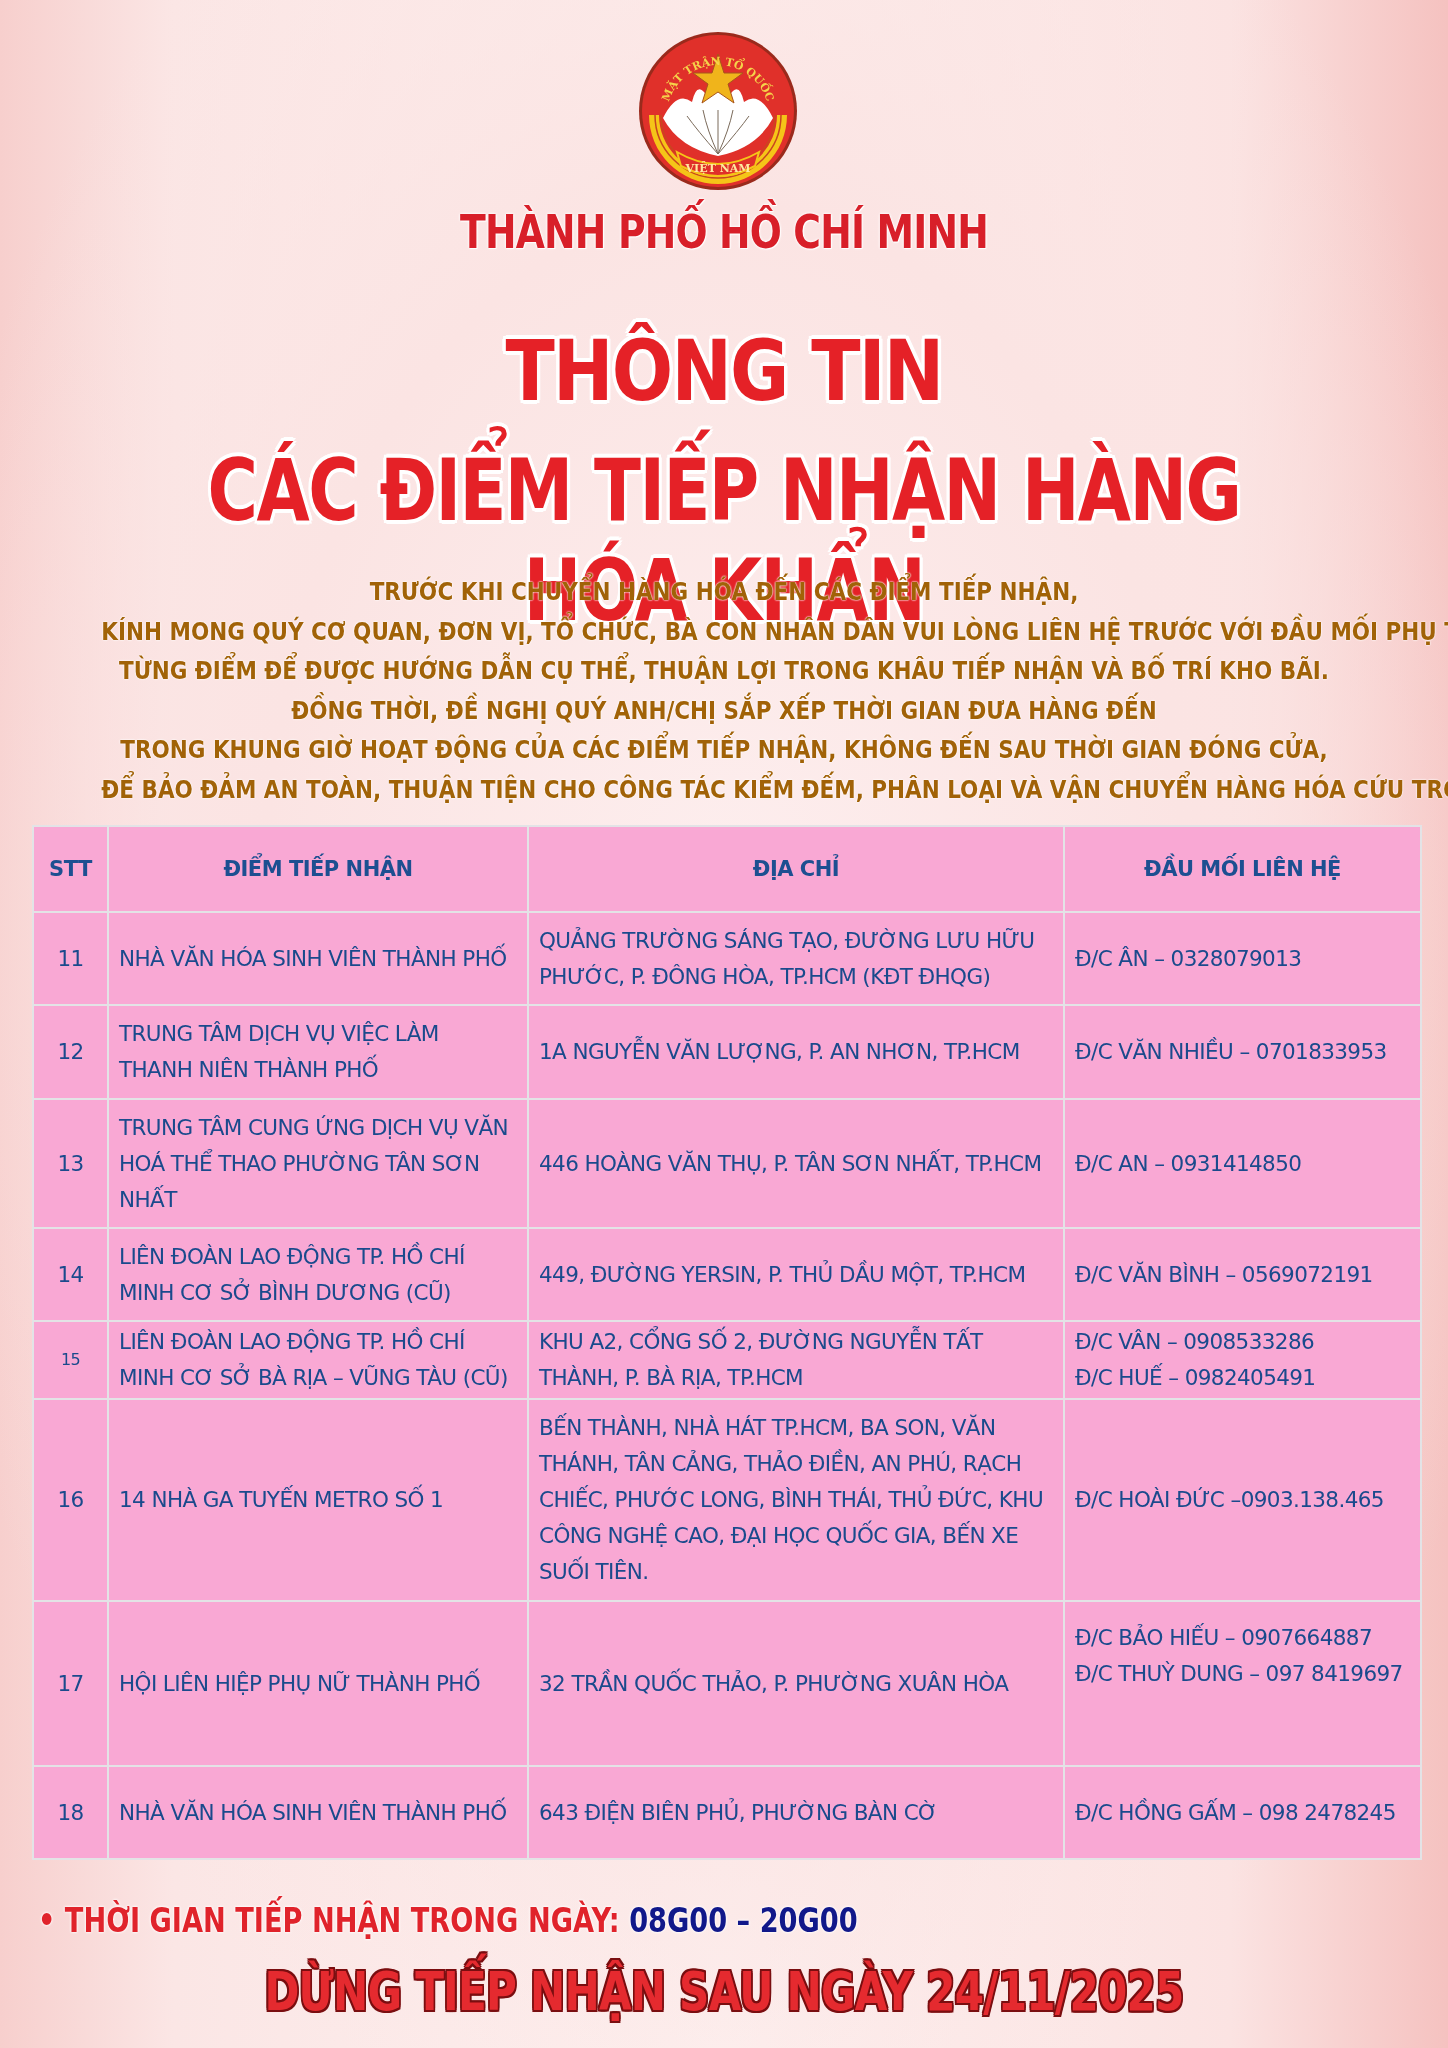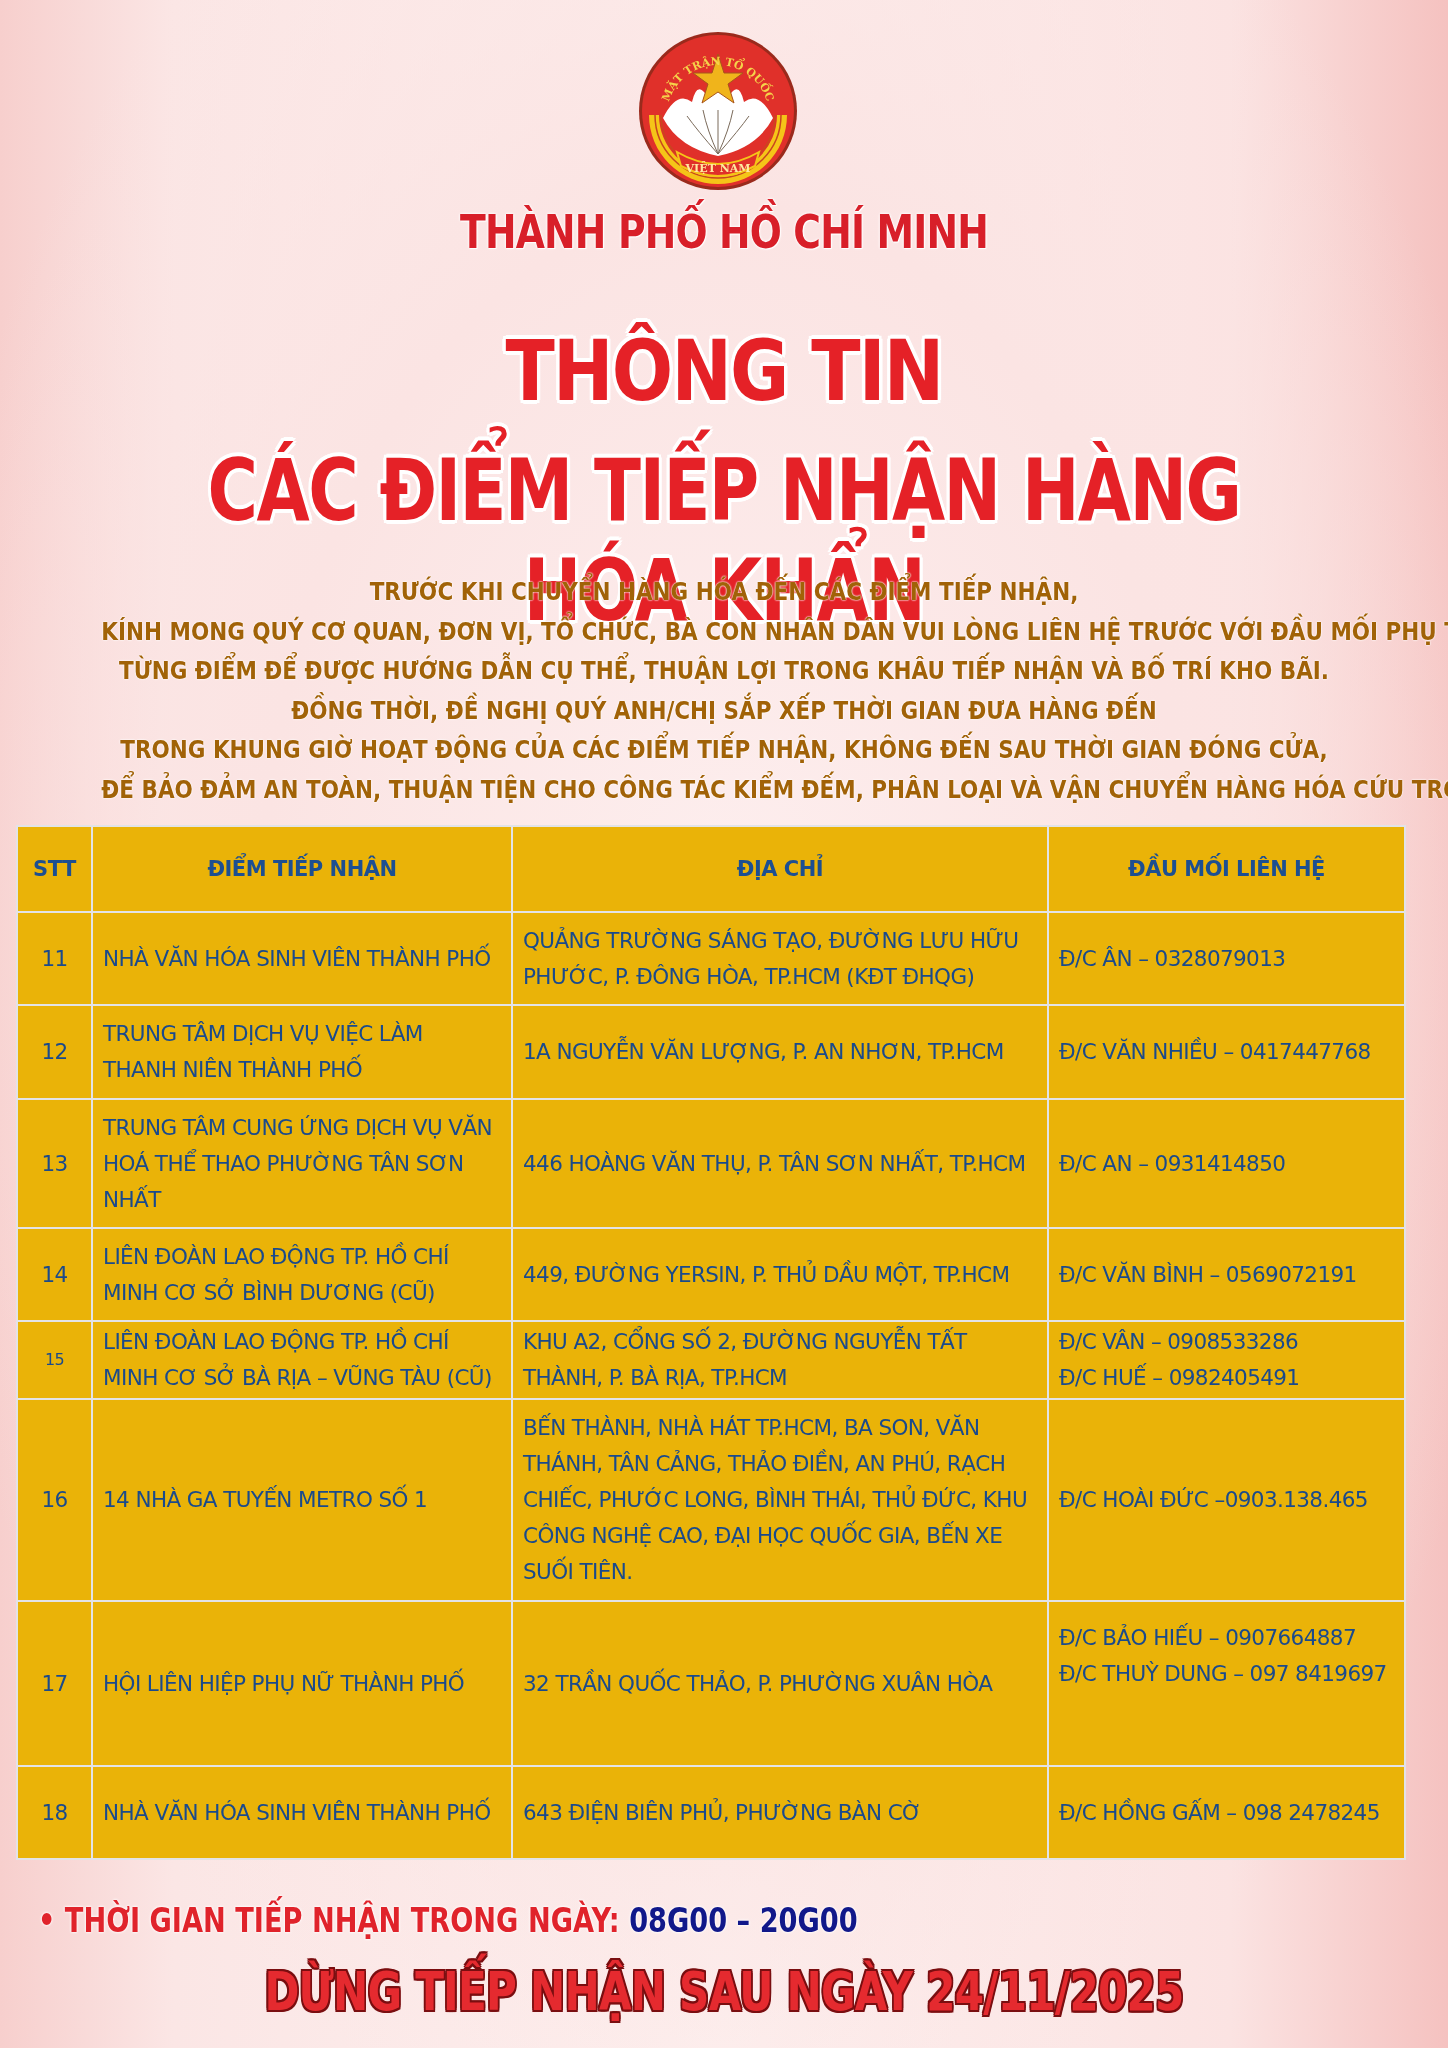--- a/index.html
+++ b/index.html
@@ -37,22 +37,22 @@
   .intro {
     left:0; width:1448px; top:572px; text-align:center;
     font-family:"DejaVu Sans", sans-serif; font-weight:bold;
     font-size:25px; line-height:39.5px; color:#a16207;
     text-shadow: 0 0 2px #fff, 0 0 2px #fff;
   }
   .intro .line { display:block; transform:scaleX(0.86); white-space:nowrap; }
 
   
   table.pts {
-    position:absolute; left:16px; top:825px; width:1388px;
-    border-collapse:collapse; background:#eab308;
+    position:absolute; left:32px; top:825px; width:1388px;
+    border-collapse:collapse; background:#f9a8d4;
     font-family:"DejaVu Sans", sans-serif; color:#1a4a8c;
     table-layout:fixed;
   }
   table.pts th, table.pts td {
     border:2px solid #e3e3e6; vertical-align:middle;
   }
   table.pts th {
     height:82px; font-size:21px; font-weight:bold; color:#1d4f91;
     text-align:center; letter-spacing:-0.5px;
   }
@@ -155,21 +155,21 @@
       <td>QUẢNG TRƯỜNG SÁNG TẠO, ĐƯỜNG LƯU HỮU PHƯỚC, P. ĐÔNG HÒA, TP.HCM (KĐT ĐHQG)</td>
       <td>
           <span class="contact-line">Đ/C ÂN – 0328079013</span>
         </td>
     </tr>
     <tr style="height:94px">
       <td class="stt">12</td>
       <td>TRUNG TÂM DỊCH VỤ VIỆC LÀM THANH NIÊN THÀNH PHỐ</td>
       <td>1A NGUYỄN VĂN LƯỢNG, P. AN NHƠN, TP.HCM</td>
       <td>
-          <span class="contact-line">Đ/C VĂN NHIỀU – 0417447768</span>
+          <span class="contact-line">Đ/C VĂN NHIỀU – 0701833953</span>
         </td>
     </tr>
     <tr style="height:129px">
       <td class="stt">13</td>
       <td>TRUNG TÂM CUNG ỨNG DỊCH VỤ VĂN HOÁ THỂ THAO PHƯỜNG TÂN SƠN NHẤT</td>
       <td>446 HOÀNG VĂN THỤ, P. TÂN SƠN NHẤT, TP.HCM</td>
       <td>
           <span class="contact-line">Đ/C AN – 0931414850</span>
         </td>
     </tr>

